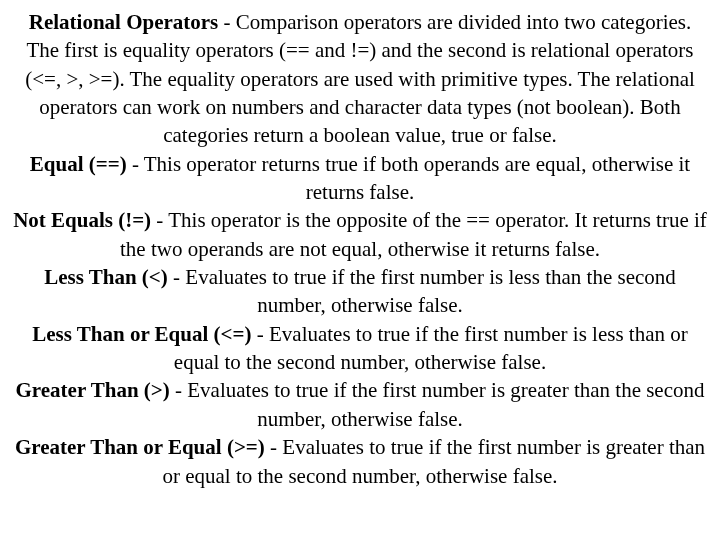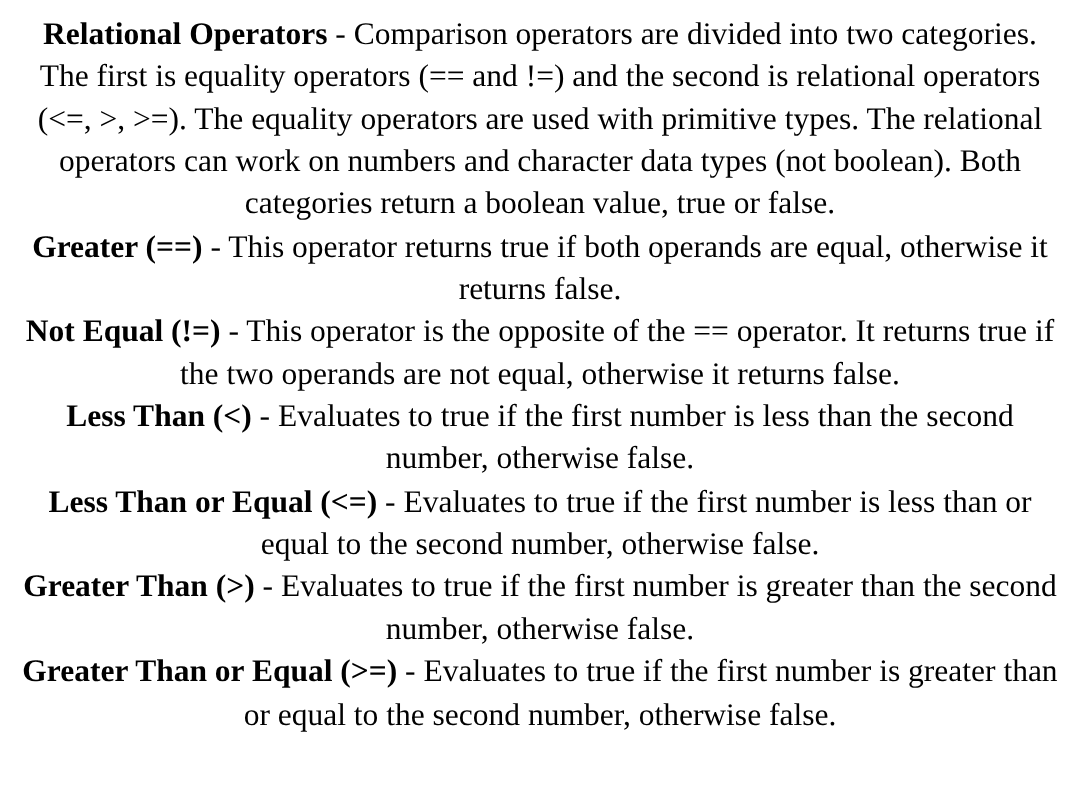--- a/index.html
+++ b/index.html
@@ -22,19 +22,19 @@
     }
     .bold {
       font-weight: bold;
     }
   </style>
 </head>
 <body>
 
 <div class="content">
   <span class="bold">Relational Operators</span><span> - Comparison operators are divided into two categories. The first is equality operators (== and !=) and the second is relational operators (&lt;=, &gt;, &gt;=). The equality operators are used with primitive types. The relational operators can work on numbers and character data types (not boolean). Both categories return a boolean value, true or false.</span><br>
-  <span class="bold">Greater (==)</span><span> - This operator returns true if both operands are equal, otherwise it returns false.</span><br>
-  <span class="bold">Not Equal (!=)</span><span> - This operator is the opposite of the == operator. It returns true if the two operands are not equal, otherwise it returns false.</span><br>
+  <span class="bold">Equal (==)</span><span> - This operator returns true if both operands are equal, otherwise it returns false.</span><br>
+  <span class="bold">Not Equals (!=)</span><span> - This operator is the opposite of the == operator. It returns true if the two operands are not equal, otherwise it returns false.</span><br>
   <span class="bold">Less Than (&lt;)</span><span> - Evaluates to true if the first number is less than the second number, otherwise false.</span><br>
   <span class="bold">Less Than or Equal (&lt;=)</span><span> - Evaluates to true if the first number is less than or equal to the second number, otherwise false.</span><br>
   <span class="bold">Greater Than (&gt;)</span><span> - Evaluates to true if the first number is greater than the second number, otherwise false.</span><br>
   <span class="bold">Greater Than or Equal (&gt;=) </span><span> - Evaluates to true if the first number is greater than or equal to the second number, otherwise false.</span>
 </div>
 
 </body></html>

